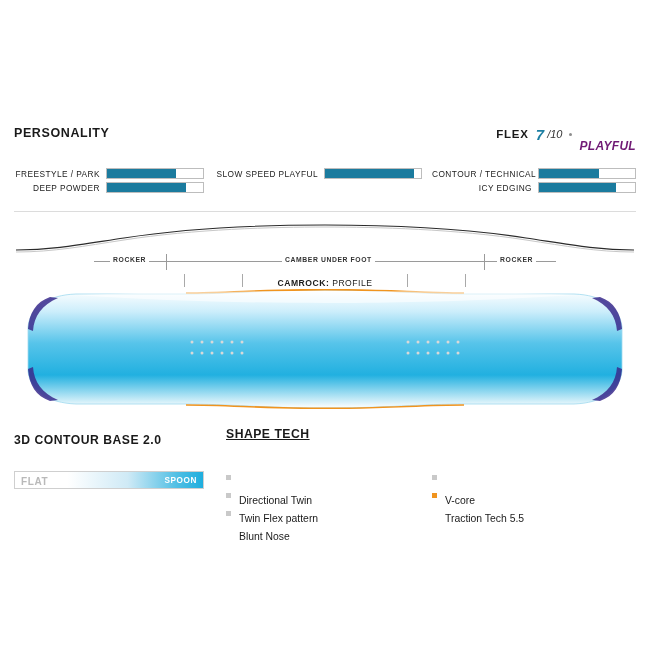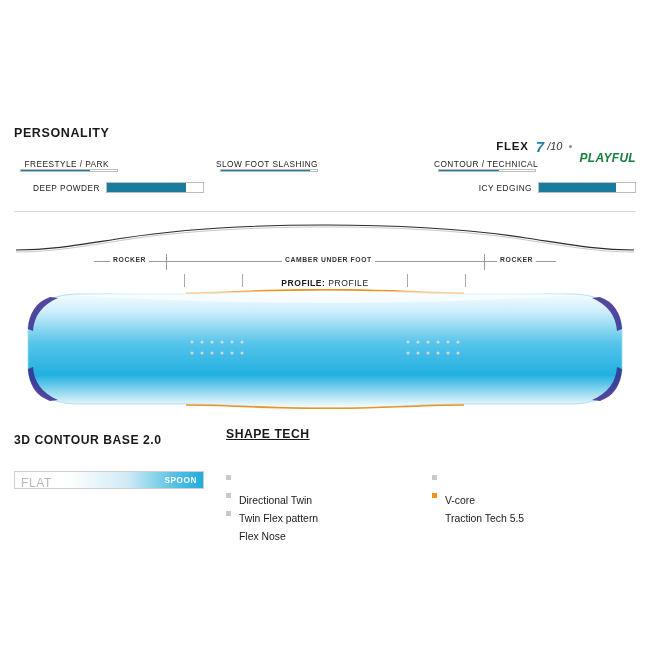--- a/index.html
+++ b/index.html
@@ -32,21 +32,21 @@
     position: absolute;
     left: 0;
     top: 0;
     font-size: 12.5px;
     font-weight: bold;
     letter-spacing: 0.6px;
   }
   .flex-group {
     position: absolute;
     right: 0;
-    top: 12px;
+    top: 0;
     display: flex;
     align-items: center;
     gap: 7px;
     height: 16px;
   }
   .flex-label {
     font-size: 11.5px;
     font-weight: bold;
     letter-spacing: 0.8px;
     color: #1a1a1a;
@@ -67,21 +67,21 @@
     width: 3px;
     height: 3px;
     border-radius: 50%;
     background: #8d8d8d;
     display: inline-block;
   }
   .flex-word {
     font-size: 12px;
     font-style: italic;
     font-weight: bold;
-    color: #15803d;
+    color: #701a75;
     letter-spacing: 0.3px;
     margin-top: 24px;
   }
 
   
   .attrs {
     position: absolute;
     left: 14px;
     top: 159px;
     width: 622px;
@@ -114,21 +114,21 @@
     background: #1b7b9e;
   }
   
   .col1 .lbl { width: 86px; }
   .col1 .bar { width: 98px; margin-left: 6px; }
   .col2 .lbl { width: 104px; }
   .col2 .bar { width: 98px; margin-left: 6px; }
   .col3 .lbl { width: 100px; }
   .col3 .bar { width: 98px; margin-left: 6px; }
 
-  .r1 { top: 0; flex-direction: column; }
+  .r1 { top: 8px; }
   .r2 { top: 22px; }
   .c1 { left: 0; }
   .c2 { left: 200px; }
   .c3 { left: 418px; }
 
   .divider {
     position: absolute;
     left: 14px;
     top: 211px;
     width: 622px;
@@ -224,24 +224,24 @@
     width: 190px;
     height: 18px;
     border: 1px solid #cfcfcf;
     box-sizing: border-box;
     background: linear-gradient(to right, #ffffff 0%, #ffffff 28%, #cfeaf6 60%, #51bfe4 86%, #1eaede 100%);
   }
   .gradient-bar .g-left {
     position: absolute;
     left: 6px;
     top: 4px;
-    font-size: 12px;
+    font-size: 10px;
     letter-spacing: 0.6px;
     color: #b9b9b9;
-    font-weight: normal;
+    font-weight: bold;
   }
   .gradient-bar .g-right {
     position: absolute;
     right: 6px;
     top: 4px;
     font-size: 8.2px;
     letter-spacing: 0.6px;
     color: #ffffff;
     font-weight: bold;
   }
@@ -297,21 +297,21 @@
     </div>
 
     <div class="attr col1 r2 c1">
       <span class="lbl">DEEP POWDER</span>
       <span class="bar">
           <i style="width:82%"></i>
         </span>
     </div>
 
     <div class="attr col2 r1 c2">
-      <span class="lbl">SLOW FOOT SLASHING</span>
+      <span class="lbl">SLOW SPEED PLAYFUL</span>
       <span class="bar">
           <i style="width:93%"></i>
         </span>
     </div>
 
 
     <div class="attr col3 r1 c3">
       <span class="lbl">CONTOUR / TECHNICAL</span>
       <span class="bar">
           <i style="width:63%"></i>
@@ -346,21 +346,21 @@
     <div class="zone-tag zone-rocker-r">ROCKER</div>
 
     <div class="stance-marks">
       <i style="left:170px"></i>
       <i style="left:228px"></i>
       <i style="left:393px"></i>
       <i style="left:451px"></i>
     </div>
 
     <div class="profile-caption">
-      <b>PROFILE:</b>
+      <b>CAMROCK:</b>
       <span>PROFILE</span>
     </div>
   </div>
 
   <div class="board">
     <svg width="622" height="120" viewBox="0 0 622 120">
       <defs>
         <linearGradient id="bgrad" x1="0" y1="0" x2="0" y2="1">
           <stop offset="0%" stop-color="#ffffff"></stop>
           <stop offset="18%" stop-color="#cdeefb"></stop>
@@ -432,21 +432,21 @@
     <div class="shape-item">
       <span class="sq" style="background:#c9c9c9"></span>
       <span class="txt">Directional Twin</span>
     </div>
     <div class="shape-item">
       <span class="sq" style="background:#c9c9c9"></span>
       <span class="txt">Twin Flex pattern</span>
     </div>
     <div class="shape-item">
       <span class="sq" style="background:#c9c9c9"></span>
-      <span class="txt">Flex Nose</span>
+      <span class="txt">Blunt Nose</span>
     </div>
   </div>
 
   <div class="shape-list shape-col-b">
     <div class="shape-item">
       <span class="sq" style="background:#c9c9c9"></span>
       <span class="txt">V-core</span>
     </div>
     <div class="shape-item">
       <span class="sq" style="background:#f0941f"></span>

